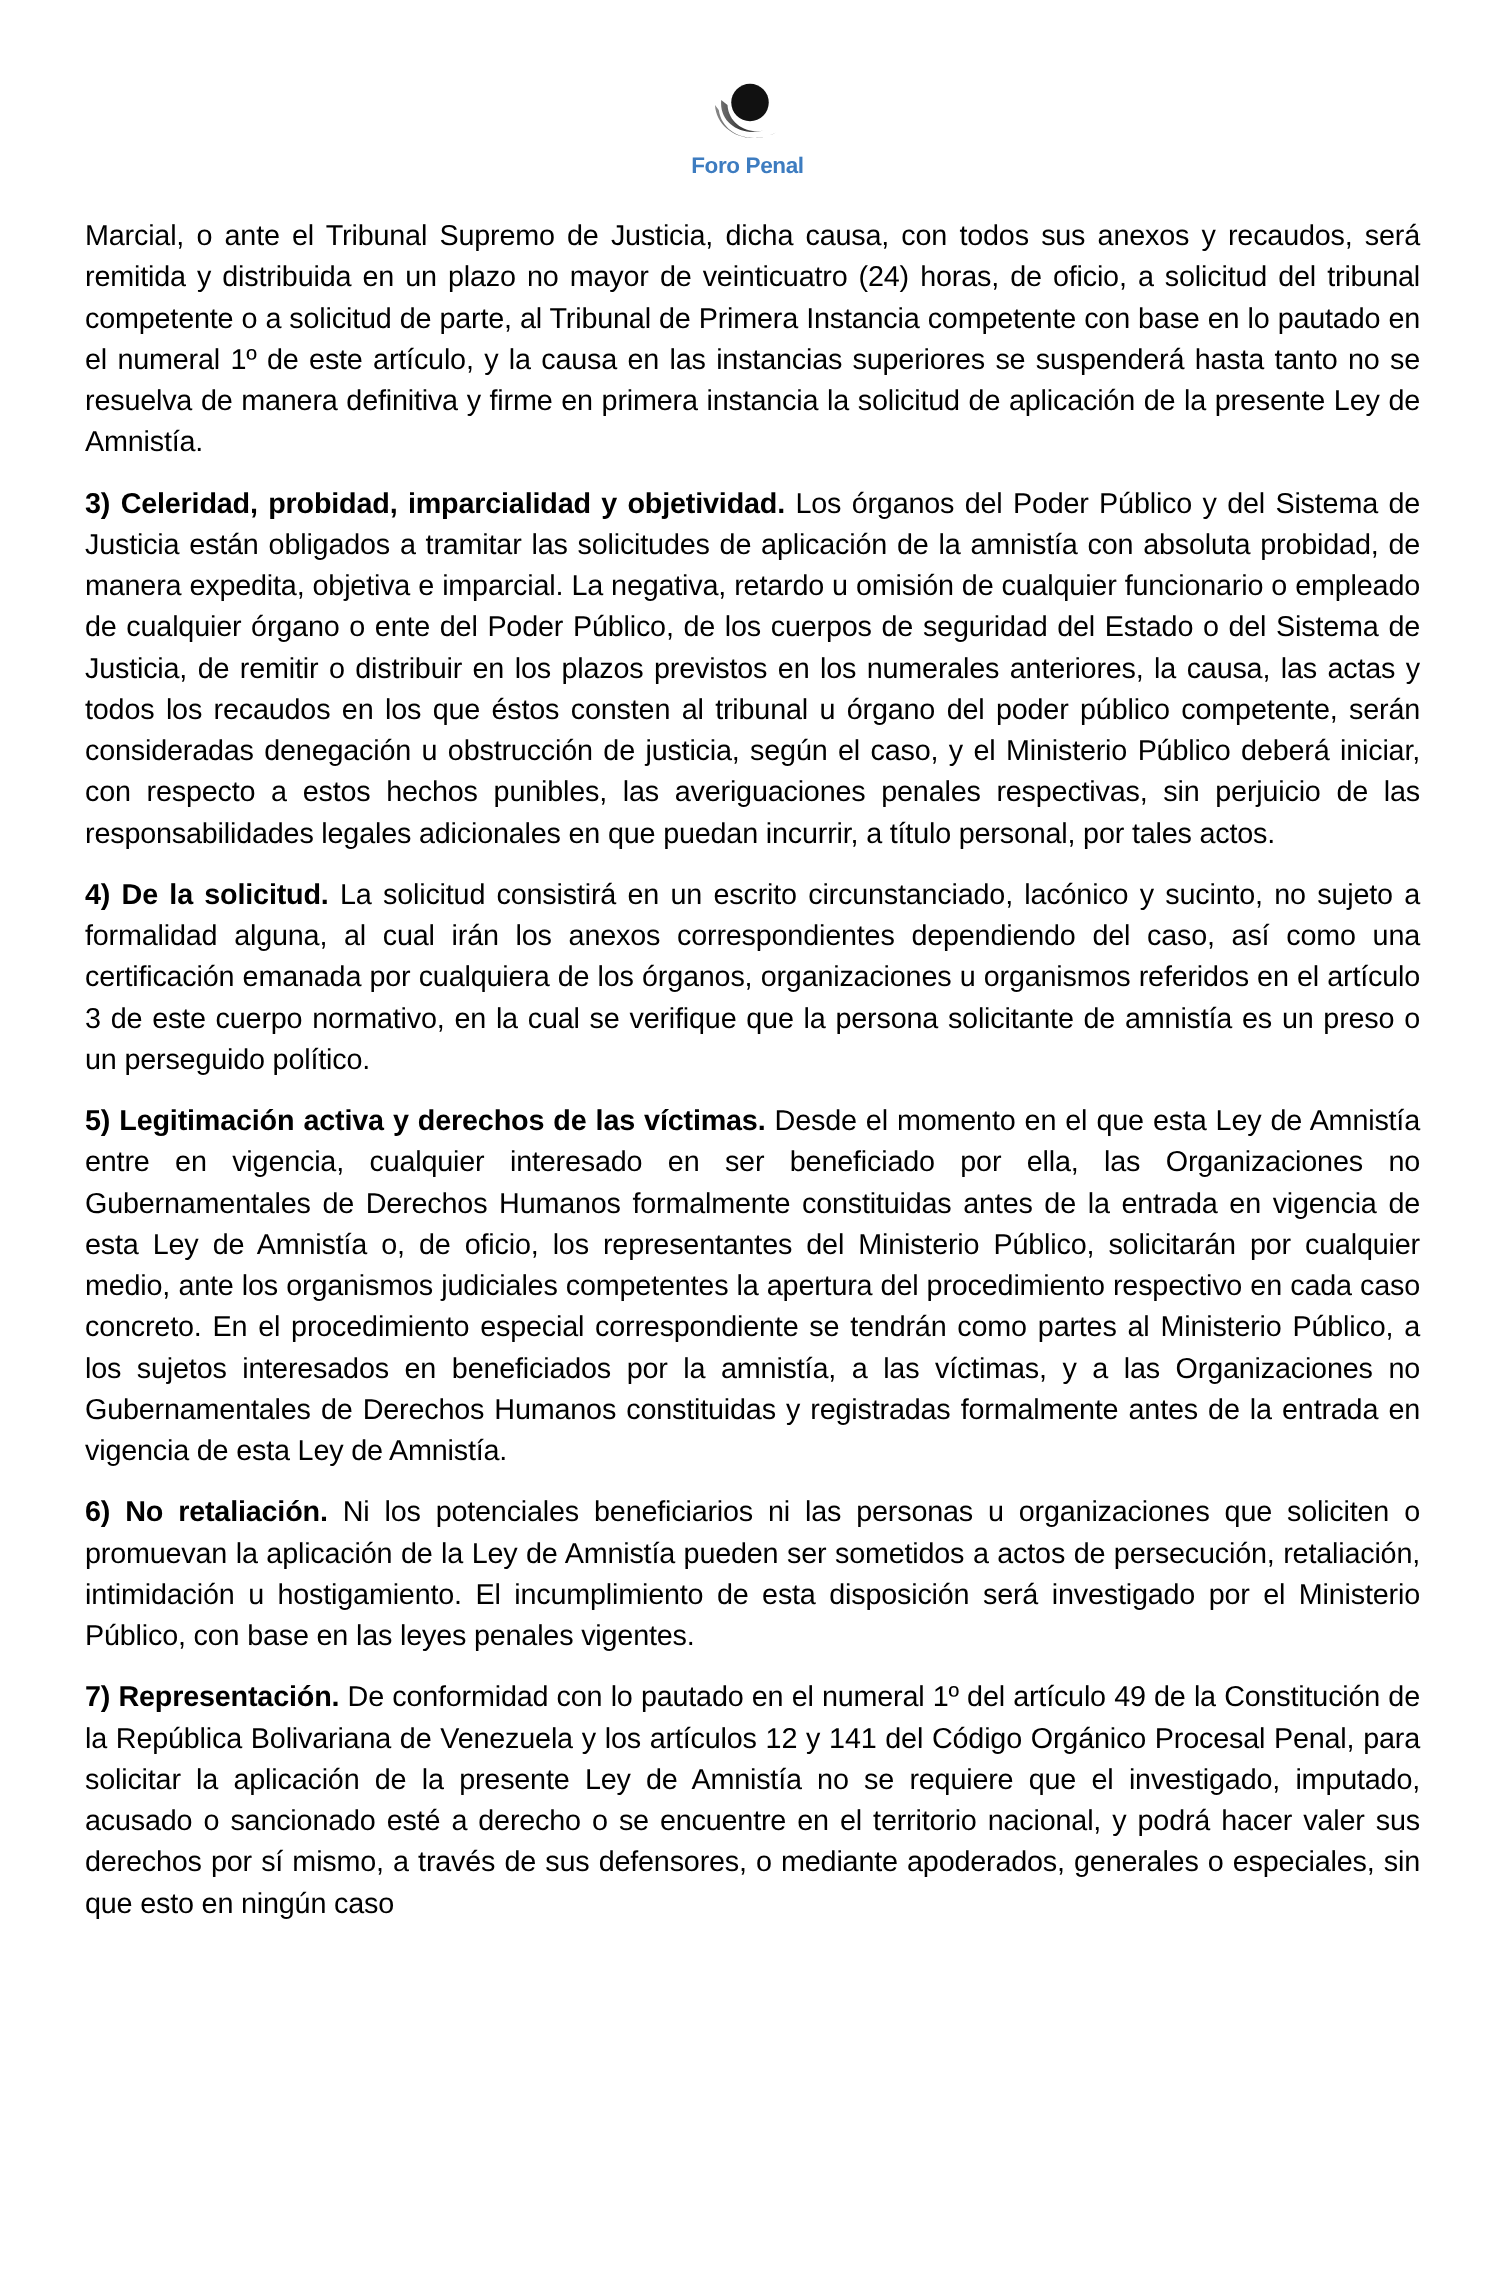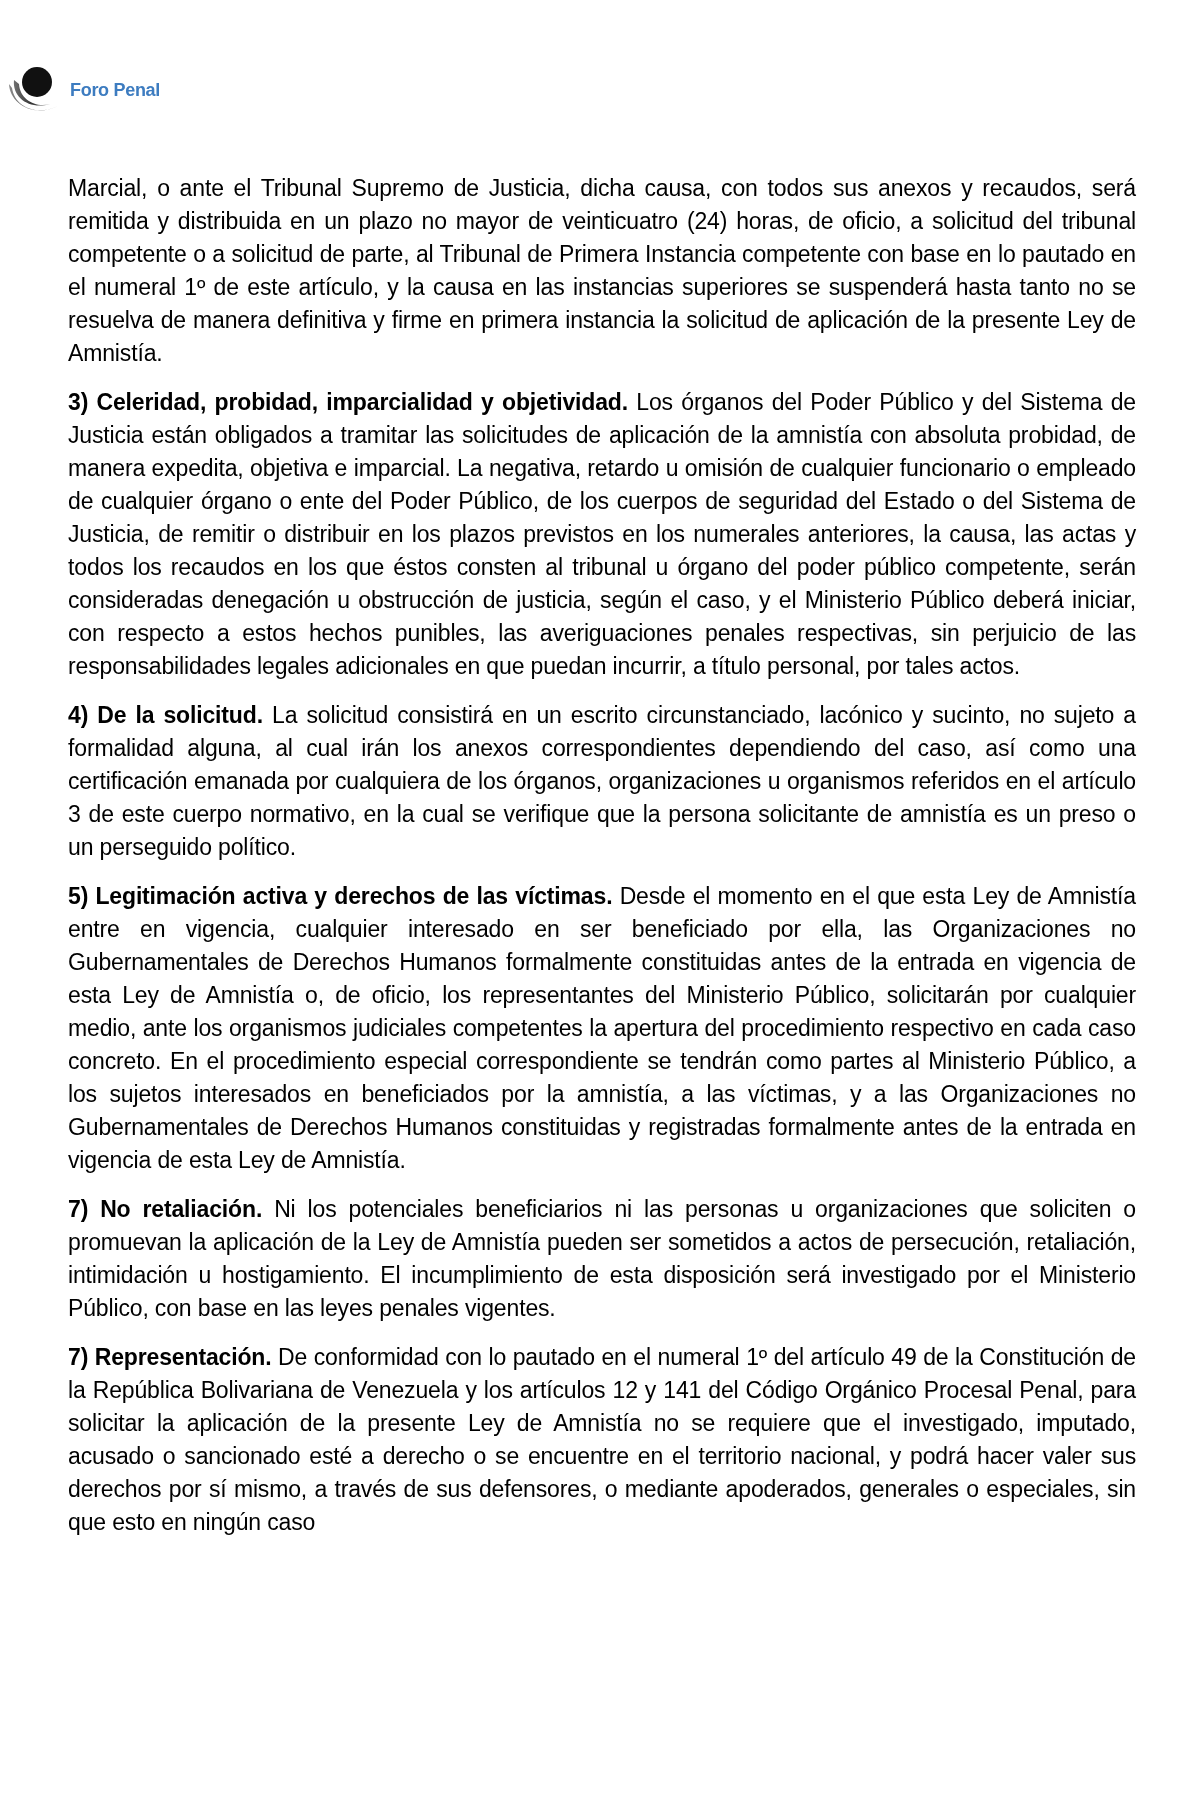--- a/index.html
+++ b/index.html
@@ -9,21 +9,21 @@
       position: relative;
       overflow: hidden;
       font-family: "Liberation Sans", sans-serif;
       color: #000000;
     }
     .header {
       position: absolute;
       left: 0; top: 58px;
       width: 1196px;
       display: flex;
-      flex-direction: row;
+      flex-direction: column;
       align-items: center;
     }
     .logo-mark { width: 70px; height: 62px; }
     .logo-text {
       margin-top: 2px;
       font-family: "Liberation Sans", sans-serif;
       font-weight: bold;
       font-size: 18px;
       letter-spacing: -0.3px;
       color: #3d7cc0;
@@ -67,18 +67,18 @@
   <p class="para">
     <strong>3) Celeridad, probidad, imparcialidad y objetividad.</strong><span> Los órganos del Poder Público y del Sistema de Justicia están obligados a tramitar las solicitudes de aplicación de la amnistía con absoluta probidad, de manera expedita, objetiva e imparcial. La negativa, retardo u omisión de cualquier funcionario o empleado de cualquier órgano o ente del Poder Público, de los cuerpos de seguridad del Estado o del Sistema de Justicia, de remitir o distribuir en los plazos previstos en los numerales anteriores, la causa, las actas y todos los recaudos en los que éstos consten al tribunal u órgano del poder público competente, serán consideradas denegación u obstrucción de justicia, según el caso, y el Ministerio Público deberá iniciar, con respecto a estos hechos punibles, las averiguaciones penales respectivas, sin perjuicio de las responsabilidades legales adicionales en que puedan incurrir, a título personal, por tales actos.</span>
   </p>
   <p class="para">
     <strong>4) De la solicitud.</strong><span> La solicitud consistirá en un escrito circunstanciado, lacónico y sucinto, no sujeto a formalidad alguna, al cual irán los anexos correspondientes dependiendo del caso, así como una certificación emanada por cualquiera de los órganos, organizaciones u organismos referidos en el artículo 3 de este cuerpo normativo, en la cual se verifique que la persona solicitante de amnistía es un preso o un perseguido político.</span>
   </p>
   <p class="para">
     <strong>5) Legitimación activa y derechos de las víctimas.</strong><span> Desde el momento en el que esta Ley de Amnistía entre en vigencia, cualquier interesado en ser beneficiado por ella, las Organizaciones no Gubernamentales de Derechos Humanos formalmente constituidas antes de la entrada en vigencia de esta Ley de Amnistía o, de oficio, los representantes del Ministerio Público, solicitarán por cualquier medio, ante los organismos judiciales competentes la apertura del procedimiento respectivo en cada caso concreto. En el procedimiento especial correspondiente se tendrán como partes al Ministerio Público, a los sujetos interesados en beneficiados por la amnistía, a las víctimas, y a las Organizaciones no Gubernamentales de Derechos Humanos constituidas y registradas formalmente antes de la entrada en vigencia de esta Ley de Amnistía.</span>
   </p>
   <p class="para">
-    <strong>7) No retaliación.</strong><span> Ni los potenciales beneficiarios ni las personas u organizaciones que soliciten o promuevan la aplicación de la Ley de Amnistía pueden ser sometidos a actos de persecución, retaliación, intimidación u hostigamiento. El incumplimiento de esta disposición será investigado por el Ministerio Público, con base en las leyes penales vigentes.</span>
+    <strong>6) No retaliación.</strong><span> Ni los potenciales beneficiarios ni las personas u organizaciones que soliciten o promuevan la aplicación de la Ley de Amnistía pueden ser sometidos a actos de persecución, retaliación, intimidación u hostigamiento. El incumplimiento de esta disposición será investigado por el Ministerio Público, con base en las leyes penales vigentes.</span>
   </p>
   <p class="para">
     <strong>7) Representación.</strong><span> De conformidad con lo pautado en el numeral 1º del artículo 49 de la Constitución de la República Bolivariana de Venezuela y los artículos 12 y 141 del Código Orgánico Procesal Penal, para solicitar la aplicación de la presente Ley de Amnistía no se requiere que el investigado, imputado, acusado o sancionado esté a derecho o se encuentre en el territorio nacional, y podrá hacer valer sus derechos por sí mismo, a través de sus defensores, o mediante apoderados, generales o especiales, sin que esto en ningún caso</span>
   </p>
 </div>
 
 </body></html>

